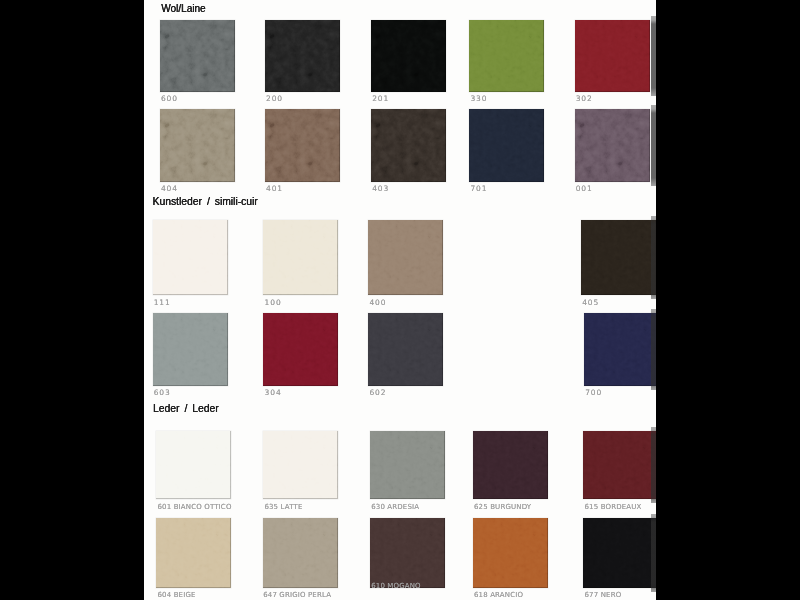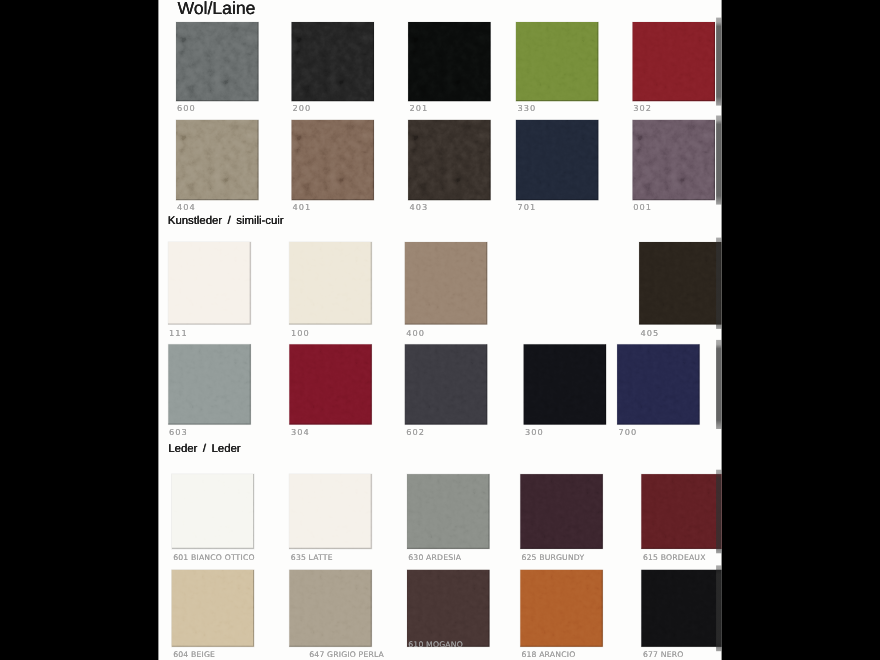--- a/index.html
+++ b/index.html
@@ -48,21 +48,21 @@
         <feComponentTransfer>
           <feFuncR type="linear" slope="1" intercept="-0.272"></feFuncR>
           <feFuncG type="linear" slope="1" intercept="-0.272"></feFuncG>
           <feFuncB type="linear" slope="1" intercept="-0.272"></feFuncB>
         </feComponentTransfer>
       </filter>
     </defs>
   </svg>
 
   <div id="page">
-    <div class="sec-title" style="left:17.3px;top:3.0px;font-size:16px">Wol/Laine</div>
+    <div class="sec-title" style="left:17.3px;top:3.0px;font-size:10px">Wol/Laine</div>
     <div class="cell" style="left:15.7px;top:20.0px;width:75px;height:85.7px">
       <div class="chip" style="width: 75px; height: 71.7px; background-color: rgb(107, 112, 112);">
           <div class="tex tex-wool"></div>
         </div>
       <div class="lbl code-only" style="top:74.8px;left:1.2px">600</div>
     </div>
     <div class="cell" style="left:120.8px;top:20.0px;width:75px;height:85.7px">
       <div class="chip" style="width: 75px; height: 71.7px; background-color: rgb(38, 38, 38);">
           <div class="tex tex-wool"></div>
         </div>
@@ -152,27 +152,21 @@
           <div class="tex tex-flat"></div>
         </div>
       <div class="lbl code-only" style="top:75.6px;left:1.2px">304</div>
     </div>
     <div class="cell" style="left:224.2px;top:313.1px;width:75px;height:86.5px">
       <div class="chip" style="width: 75px; height: 72.5px; background-color: rgb(62, 61, 68);">
           <div class="tex tex-flat"></div>
         </div>
       <div class="lbl code-only" style="top:75.6px;left:1.2px">602</div>
     </div>
-    <div class="cell" style="left:332.0px;top:313.1px;width:75px;height:86.5px">
-      <div class="chip" style="width: 75px; height: 72.5px; background-color: rgb(18, 19, 24);">
-          <div class="tex tex-flat"></div>
-        </div>
-      <div class="lbl code-only" style="top:75.6px;left:1.2px">300</div>
-    </div>
-    <div class="cell" style="left:417px;top:313.1px;width:62px;height:86.5px">
+    <div class="cell" style="left:440px;top:313.1px;width:62px;height:86.5px">
       <div class="chip" style="width: 75px; height: 72.5px; background-color: rgb(39, 41, 78);">
           <div class="tex tex-flat"></div>
         </div>
       <div class="lbl code-only" style="top:75.6px;left:1.2px">700</div>
     </div>
     <div class="sec-title" style="left:9.0px;top:403.3px;font-size:10.3px">Leder / Leder</div>
     <div class="cell" style="left:12.3px;top:430.6px;width:75px;height:82.9px">
       <div class="chip" style="width: 75px; height: 68.9px; background-color: rgb(246, 246, 241);">
           <div class="tex tex-flat"></div>
         </div>
@@ -205,21 +199,21 @@
     <div class="cell" style="left:12.3px;top:517.7px;width:75px;height:84.0px">
       <div class="chip" style="width: 75px; height: 70px; background-color: rgb(211, 195, 164);">
           <div class="tex tex-flat"></div>
         </div>
       <div class="lbl" style="top:73.1px;left:1.2px">604 BEIGE</div>
     </div>
     <div class="cell" style="left:119.2px;top:517.7px;width:75px;height:84.0px">
       <div class="chip" style="width: 75px; height: 70px; background-color: rgb(172, 162, 144);">
           <div class="tex tex-flat"></div>
         </div>
-      <div class="lbl" style="top:73.1px;left:18px">647 GRIGIO PERLA</div>
+      <div class="lbl" style="top:73.1px;left:0">647 GRIGIO PERLA</div>
     </div>
     <div class="cell" style="left:226.0px;top:517.7px;width:75px;height:84.0px">
       <div class="chip" style="width: 75px; height: 70px; background-color: rgb(74, 55, 53);">
           <div class="tex tex-flat"></div>
         </div>
       <div class="lbl" style="top:64px;left:1.2px">610 MOGANO</div>
     </div>
     <div class="cell" style="left:328.8px;top:517.7px;width:75px;height:84.0px">
       <div class="chip" style="width: 75px; height: 70px; background-color: rgb(178, 97, 44);">
           <div class="tex tex-flat"></div>

